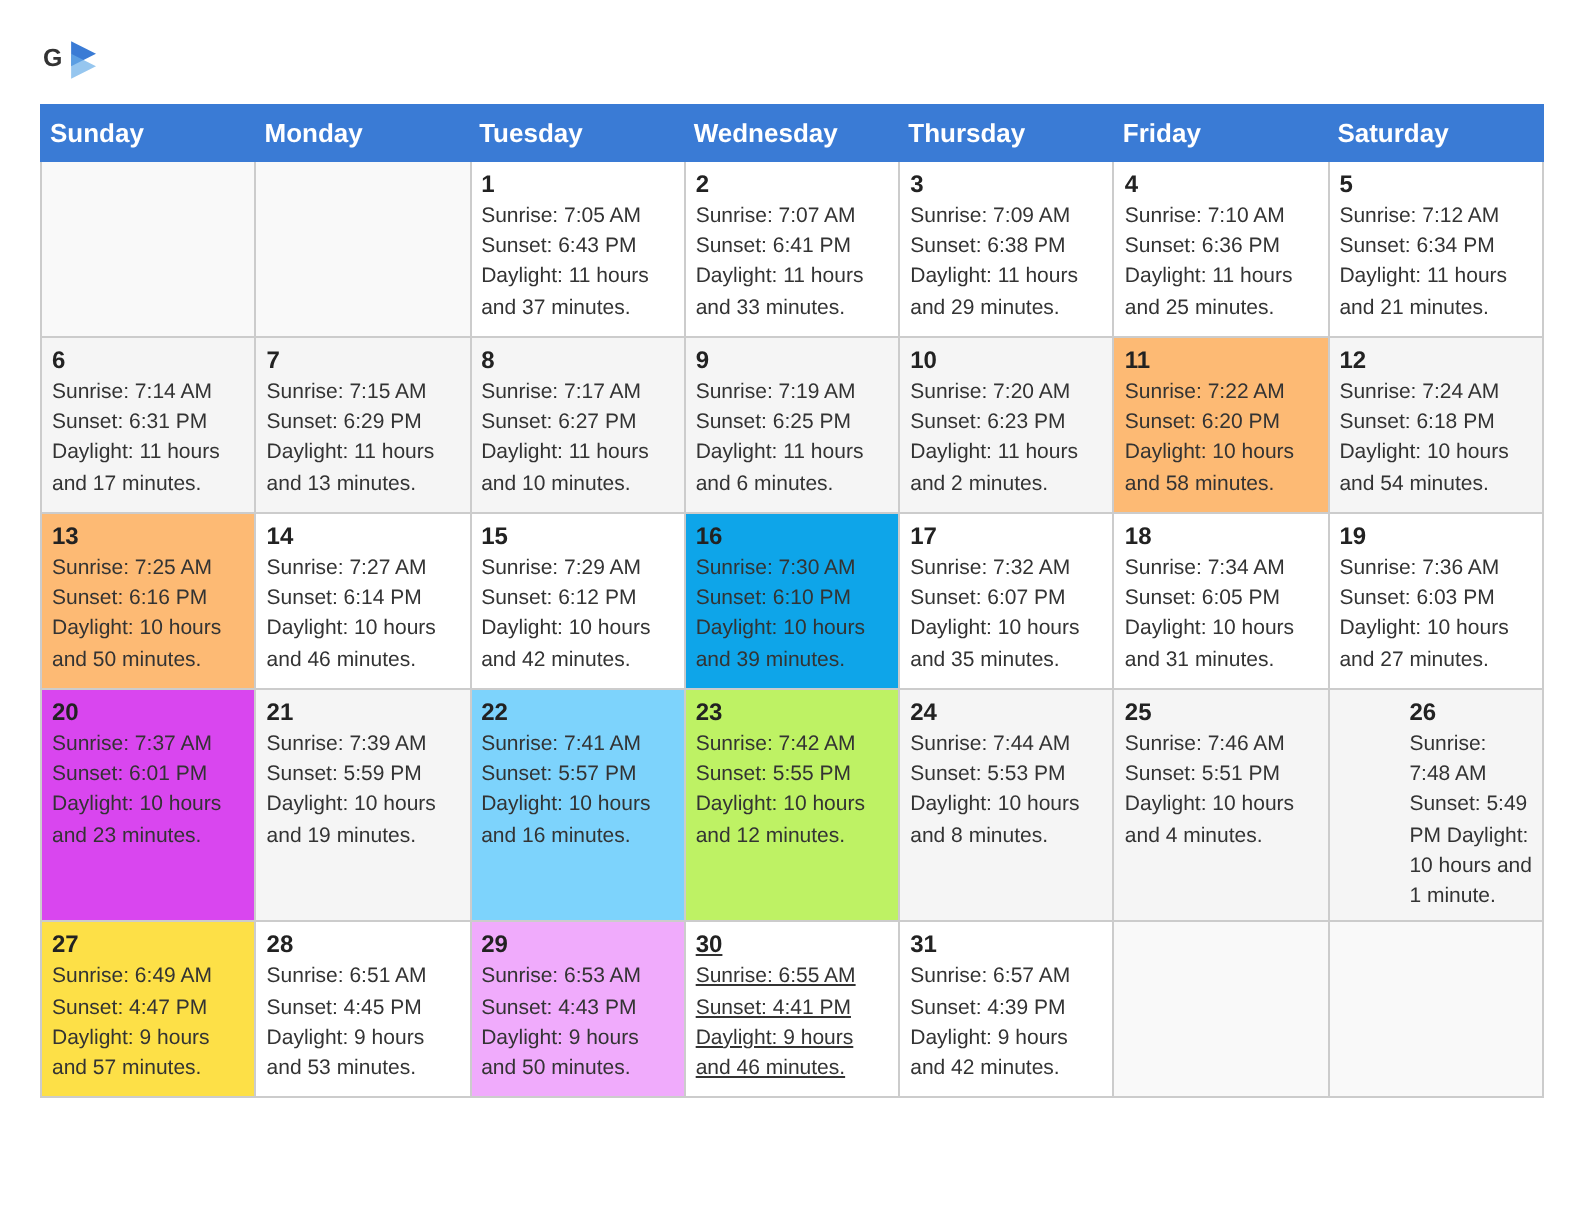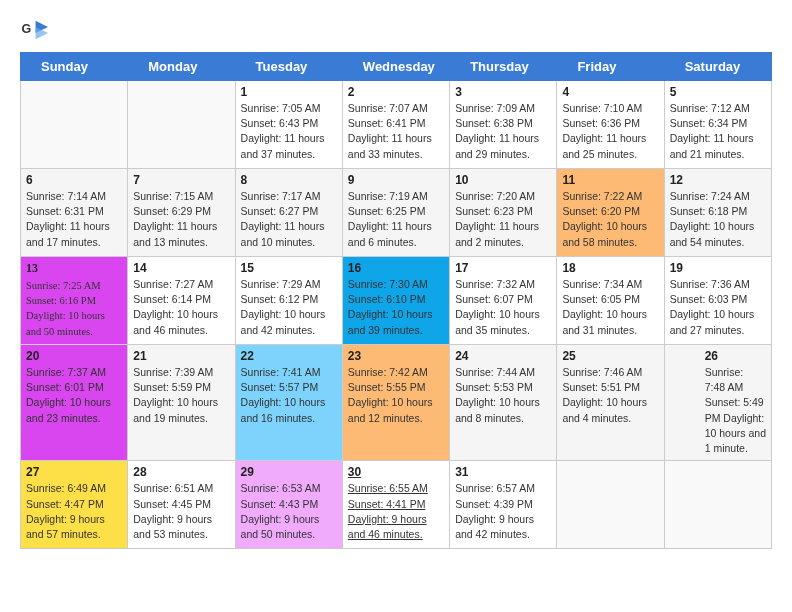--- a/index.html
+++ b/index.html
@@ -46,21 +46,21 @@
     .calendar {
       width: 100%;
       border-collapse: collapse;
       table-layout: fixed;
     }
     .calendar th {
       background: #3a7bd5;
       color: #fff;
       font-size: 13px;
       font-weight: bold;
-      padding: 6px 20px;
+      padding: 6px 4px;
       text-align: left;
       border: 1px solid #3a7bd5;
     }
     .calendar td {
       border: 1px solid #ccc;
       vertical-align: top;
       padding: 4px 5px;
       height: 88px;
       background: #fff;
       font-size: 11px;
@@ -212,21 +212,21 @@
           </td>
           <td style="background: rgb(245, 245, 245);">
             <span class="day-num">12</span>
             <div class="day-info">Sunrise: 7:24 AM
 Sunset: 6:18 PM
 Daylight: 10 hours
 and 54 minutes.</div>
           </td>
         </tr>
         <tr>
-          <td style="background: #d946ef; font-family: Liberation Serif, serif;">
+          <td style="background: #fdba74;">
             <span class="day-num">13</span>
             <div class="day-info">Sunrise: 7:25 AM
 Sunset: 6:16 PM
 Daylight: 10 hours
 and 50 minutes.</div>
           </td>
           <td style="background: rgb(255, 255, 255);">
             <span class="day-num">14</span>
             <div class="day-info">Sunrise: 7:27 AM
 Sunset: 6:14 PM
@@ -284,21 +284,21 @@
 Daylight: 10 hours
 and 19 minutes.</div>
           </td>
           <td style="background: #7dd3fc; margin-left: 29px;">
             <span class="day-num">22</span>
             <div class="day-info">Sunrise: 7:41 AM
 Sunset: 5:57 PM
 Daylight: 10 hours
 and 16 minutes.</div>
           </td>
-          <td style="background: #fdba74;">
+          <td style="background: #bef264;">
             <span class="day-num">23</span>
             <div class="day-info">Sunrise: 7:42 AM
 Sunset: 5:55 PM
 Daylight: 10 hours
 and 12 minutes.</div>
           </td>
           <td style="background: rgb(245, 245, 245);">
             <span class="day-num">24</span>
             <div class="day-info">Sunrise: 7:44 AM
 Sunset: 5:53 PM

